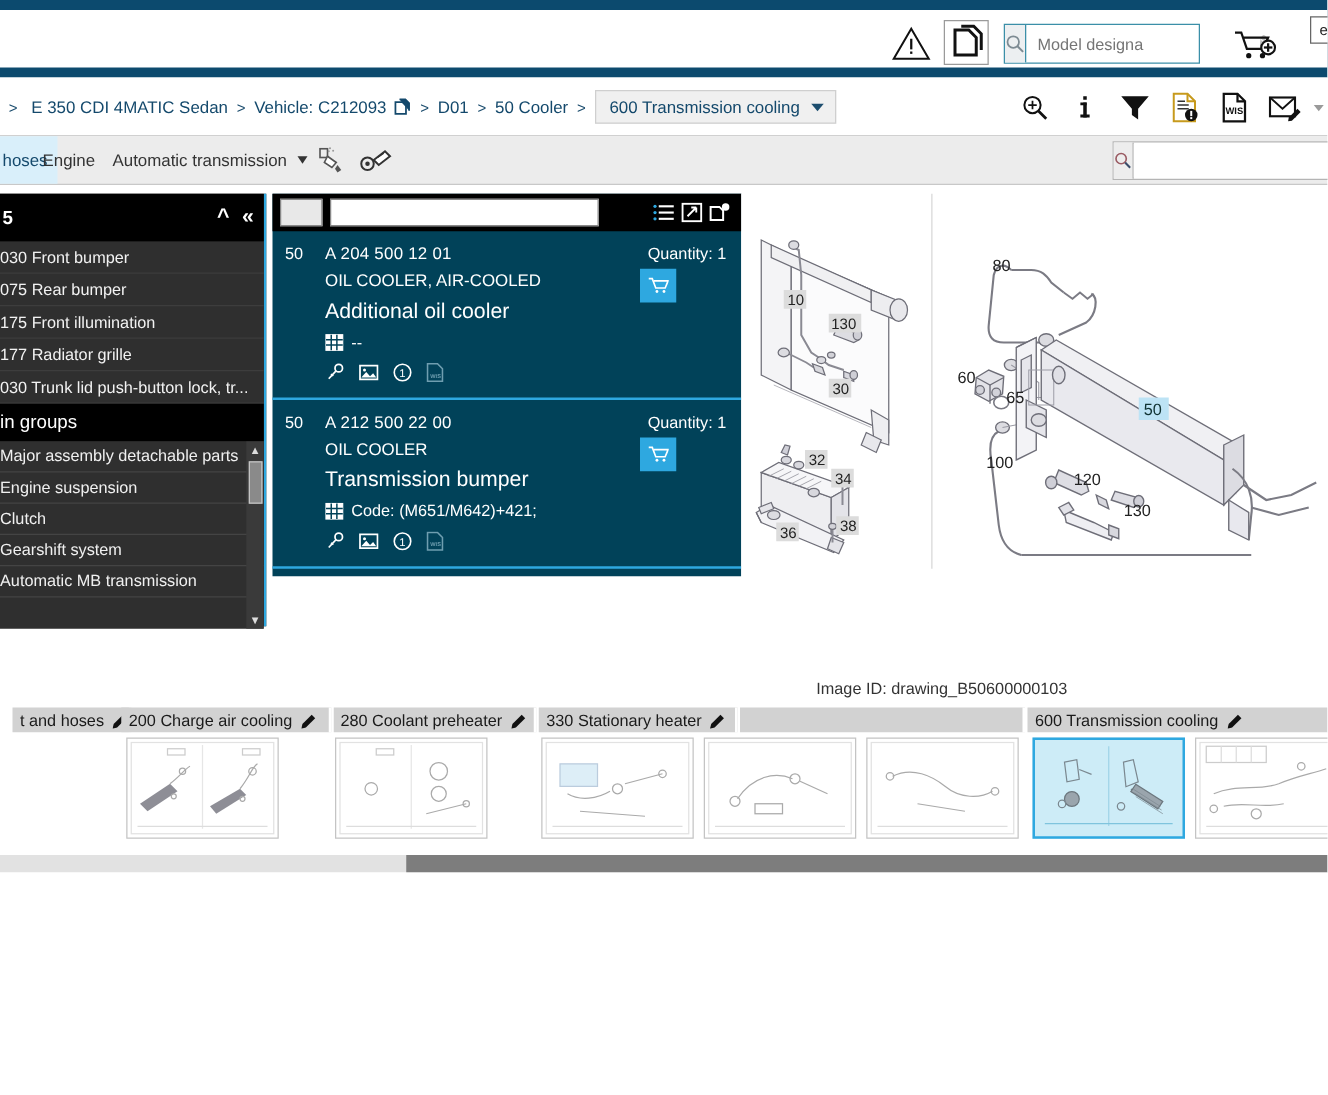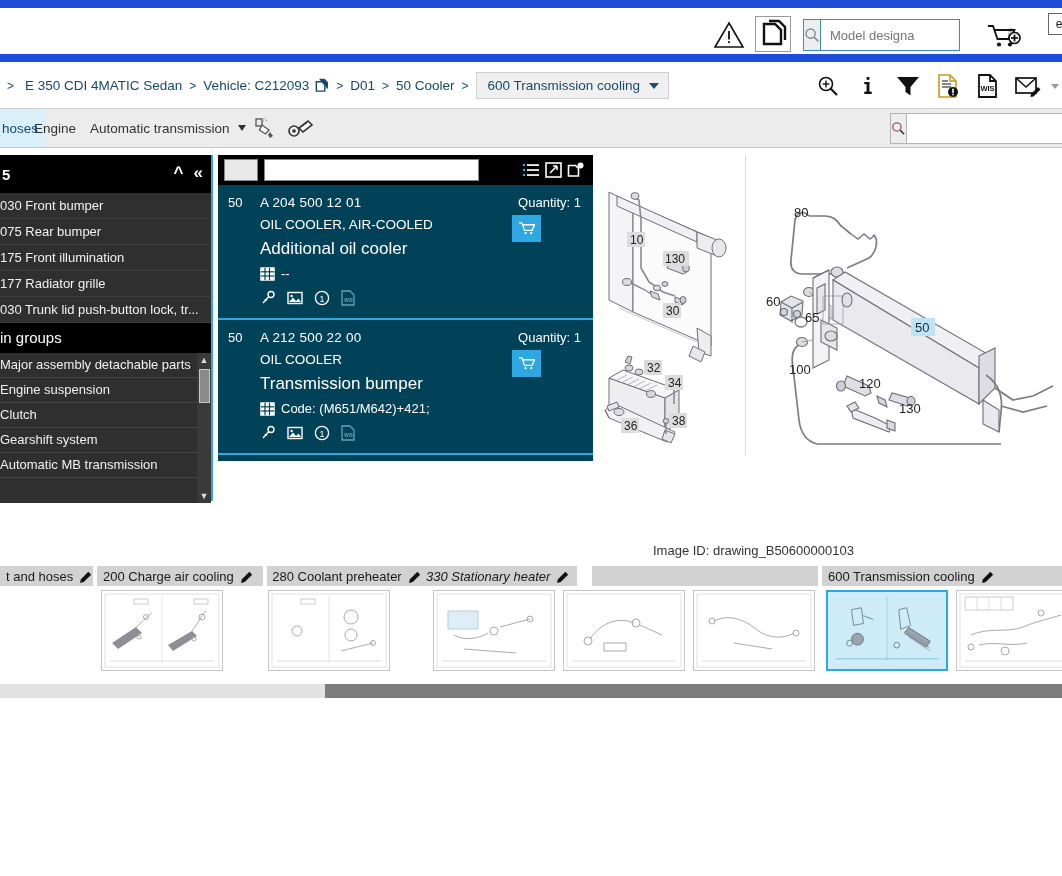--- a/index.html
+++ b/index.html
@@ -8,21 +8,21 @@
     width: 1062px; height: 876px;
     background: #ffffff;
     font-family: "Liberation Sans", sans-serif;
     overflow: hidden;
   }
   #app { position: relative; width: 1062px; height: 876px; background: #fff; }
 
   
   .topbar {
     position: absolute; left: 0; top: 0; width: 1062px; height: 62px;
-    background: #1d4ed8;
+    background: #0c4a6e;
   }
   .topbar .veh-id {
     position: absolute; left: 0; top: 14px;
     color: #ffffff; font-size: 13.5px; white-space: nowrap;
   }
   .topbar .veh-name {
     position: absolute; left: 277px; top: 15px;
     color: #ffffff; font-size: 13.5px; white-space: nowrap;
   }
   .topbar .white-strip {
@@ -718,21 +718,21 @@
         <text x="148" y="253">130</text>
         <rect x="160" y="158" width="24" height="18" fill="#bde3f5"></rect>
         <text x="164" y="172" fill="#133">50</text>
       </g>
     </svg>
   </div>
 
   <div class="imgid">Image ID: drawing_B50600000103</div>
 
   <div class="tabstrip">
-    <div class="tlabel" style="left:0px;width:95px;">
+    <div class="tlabel" style="left:10px;width:95px;">
       <span>t and hoses</span>
       <span>
         <svg width="13" height="13" viewBox="0 0 14 14">
             <path d="M1 10 L9 2 l3 3 -8 8 -4 1 z" fill="#111"></path>
           </svg>
       </span>
     </div>
     <div class="tlabel" style="left:97px;width:168px;">
       <span>200 Charge air cooling</span>
       <span>
@@ -742,21 +742,21 @@
       </span>
     </div>
     <div class="tlabel" style="left:267px;width:162px;justify-content:center;">
       <span>280 Coolant preheater</span>
       <span>
         <svg width="13" height="13" viewBox="0 0 14 14">
             <path d="M1 10 L9 2 l3 3 -8 8 -4 1 z" fill="#111"></path>
           </svg>
       </span>
     </div>
-    <div class="tlabel" style="left:420px;width:159px;font-style:italic;">
+    <div class="tlabel" style="left:431px;width:159px;">
       <span>330 Stationary heater</span>
       <span>
         <svg width="13" height="13" viewBox="0 0 14 14">
             <path d="M1 10 L9 2 l3 3 -8 8 -4 1 z" fill="#111"></path>
           </svg>
       </span>
     </div>
     <div class="tlabel" style="left:592px;width:228px;"></div>
     <div class="tlabel" style="left:822px;width:240px;border-right:0;">
       <span>600 Transmission cooling</span>

